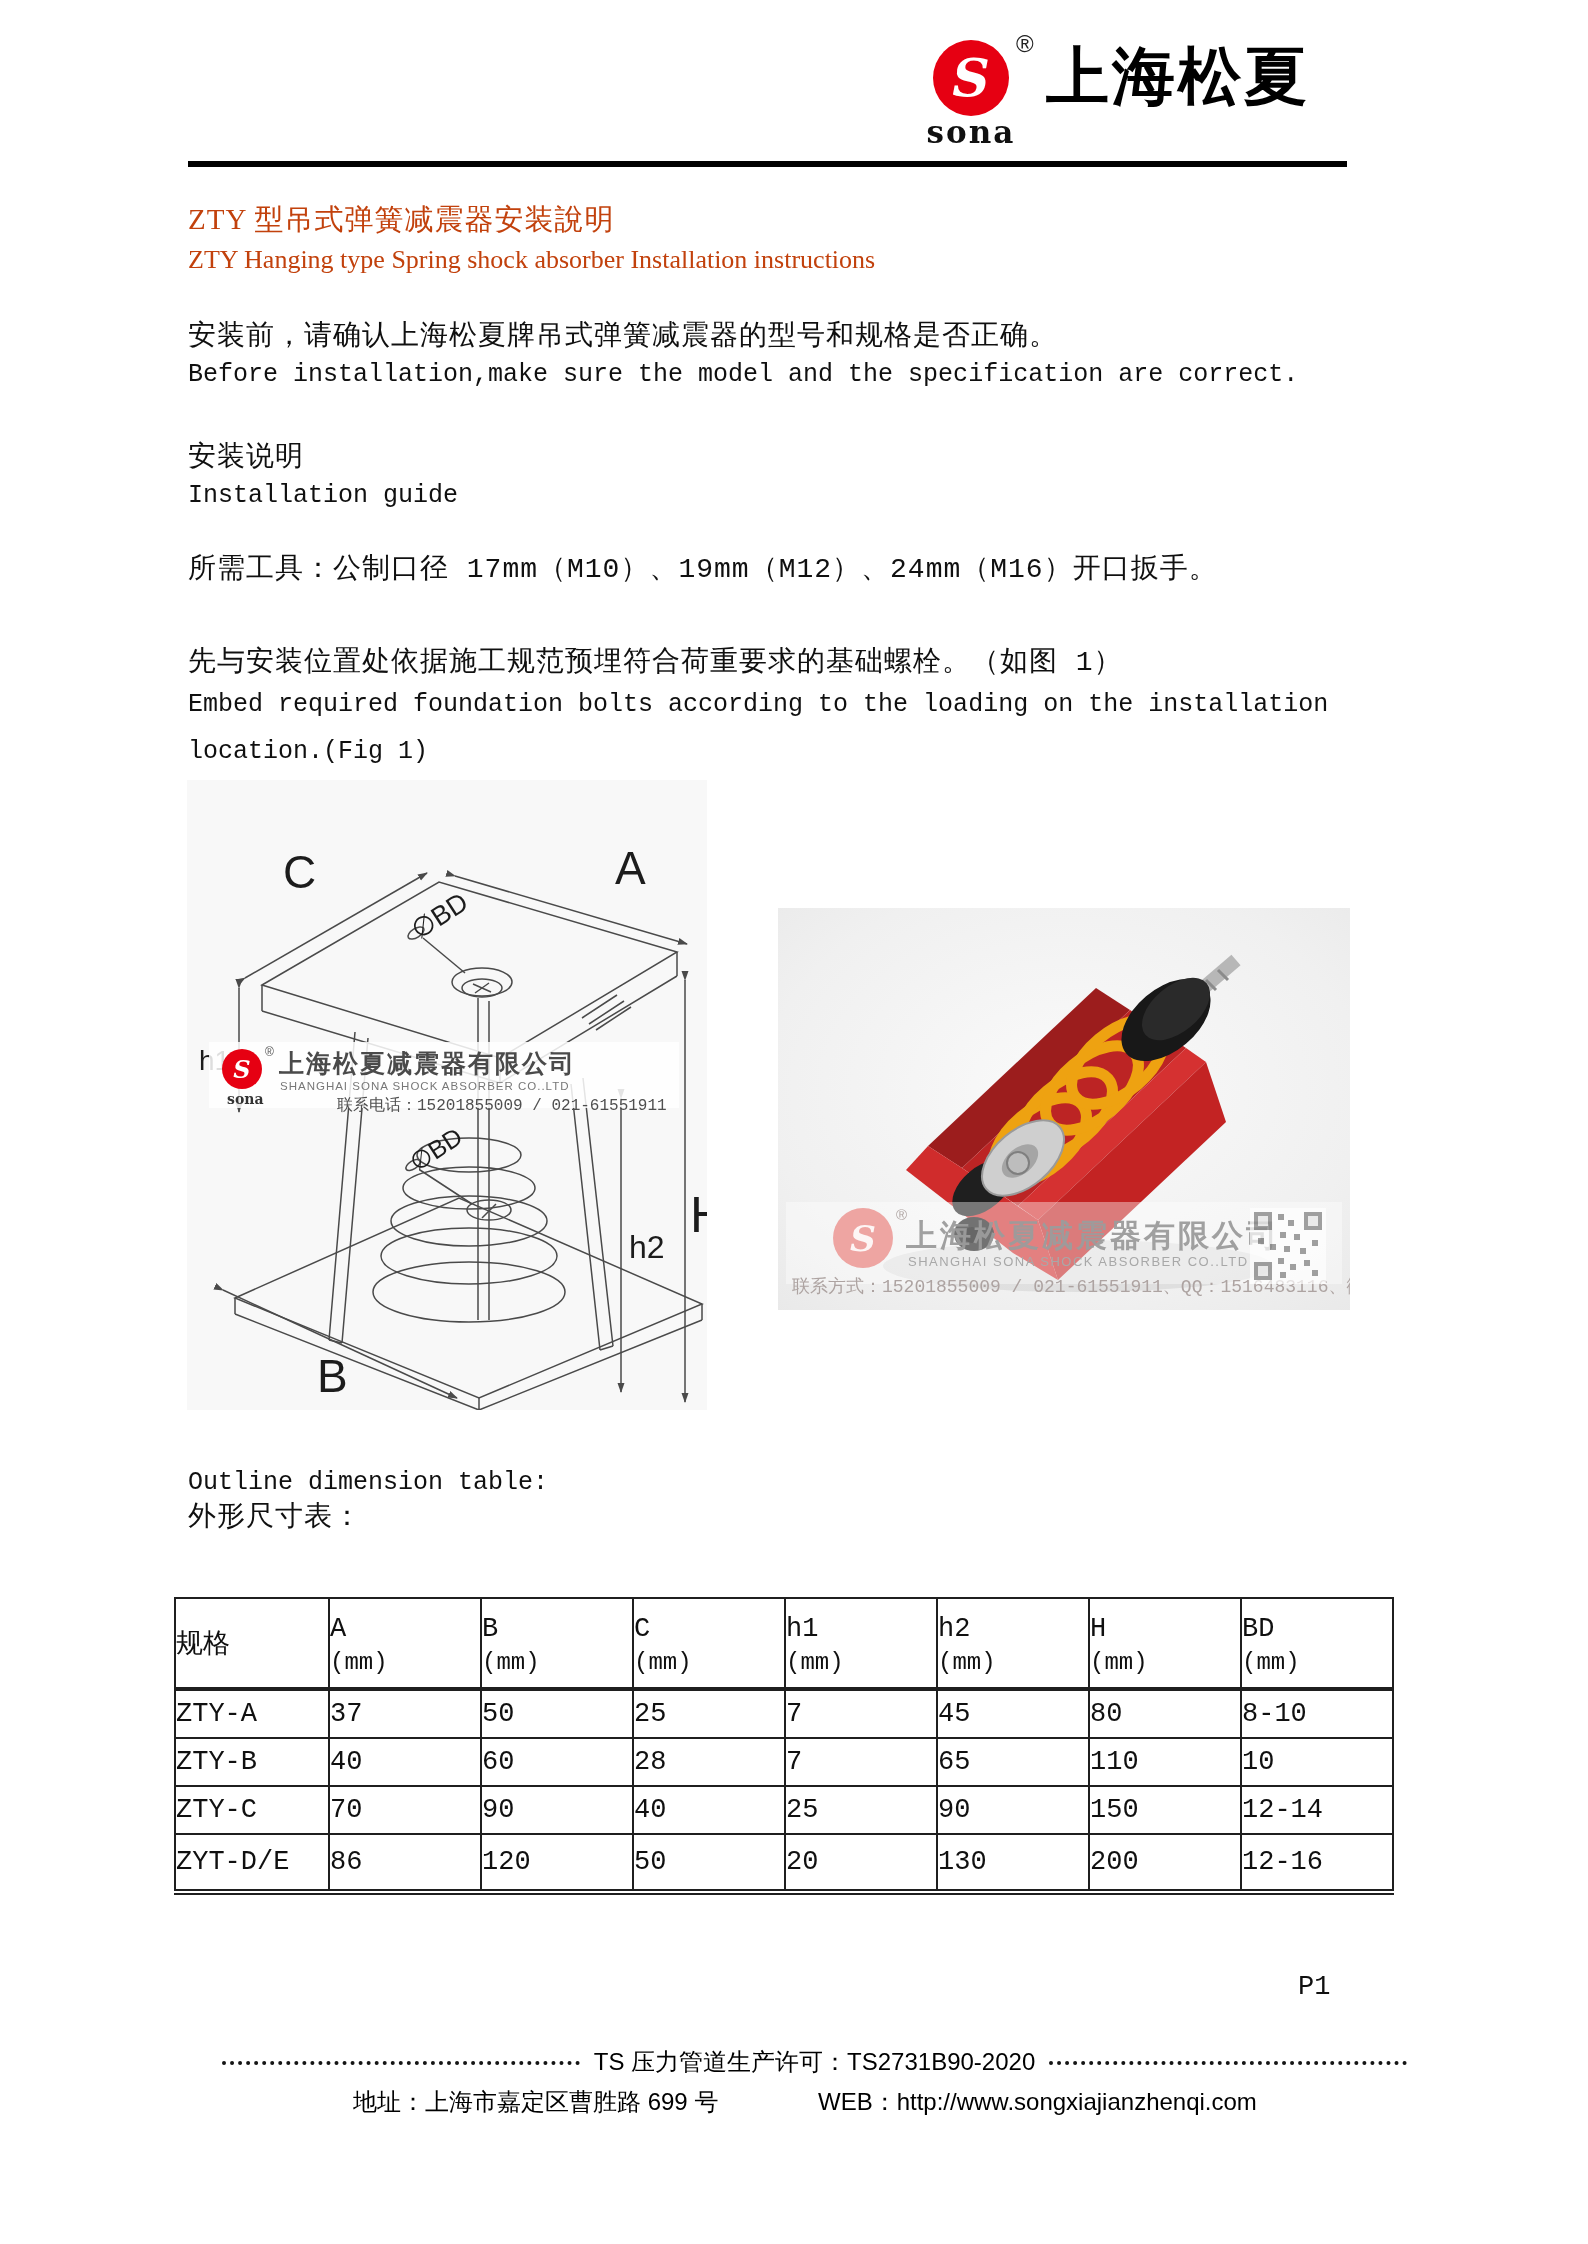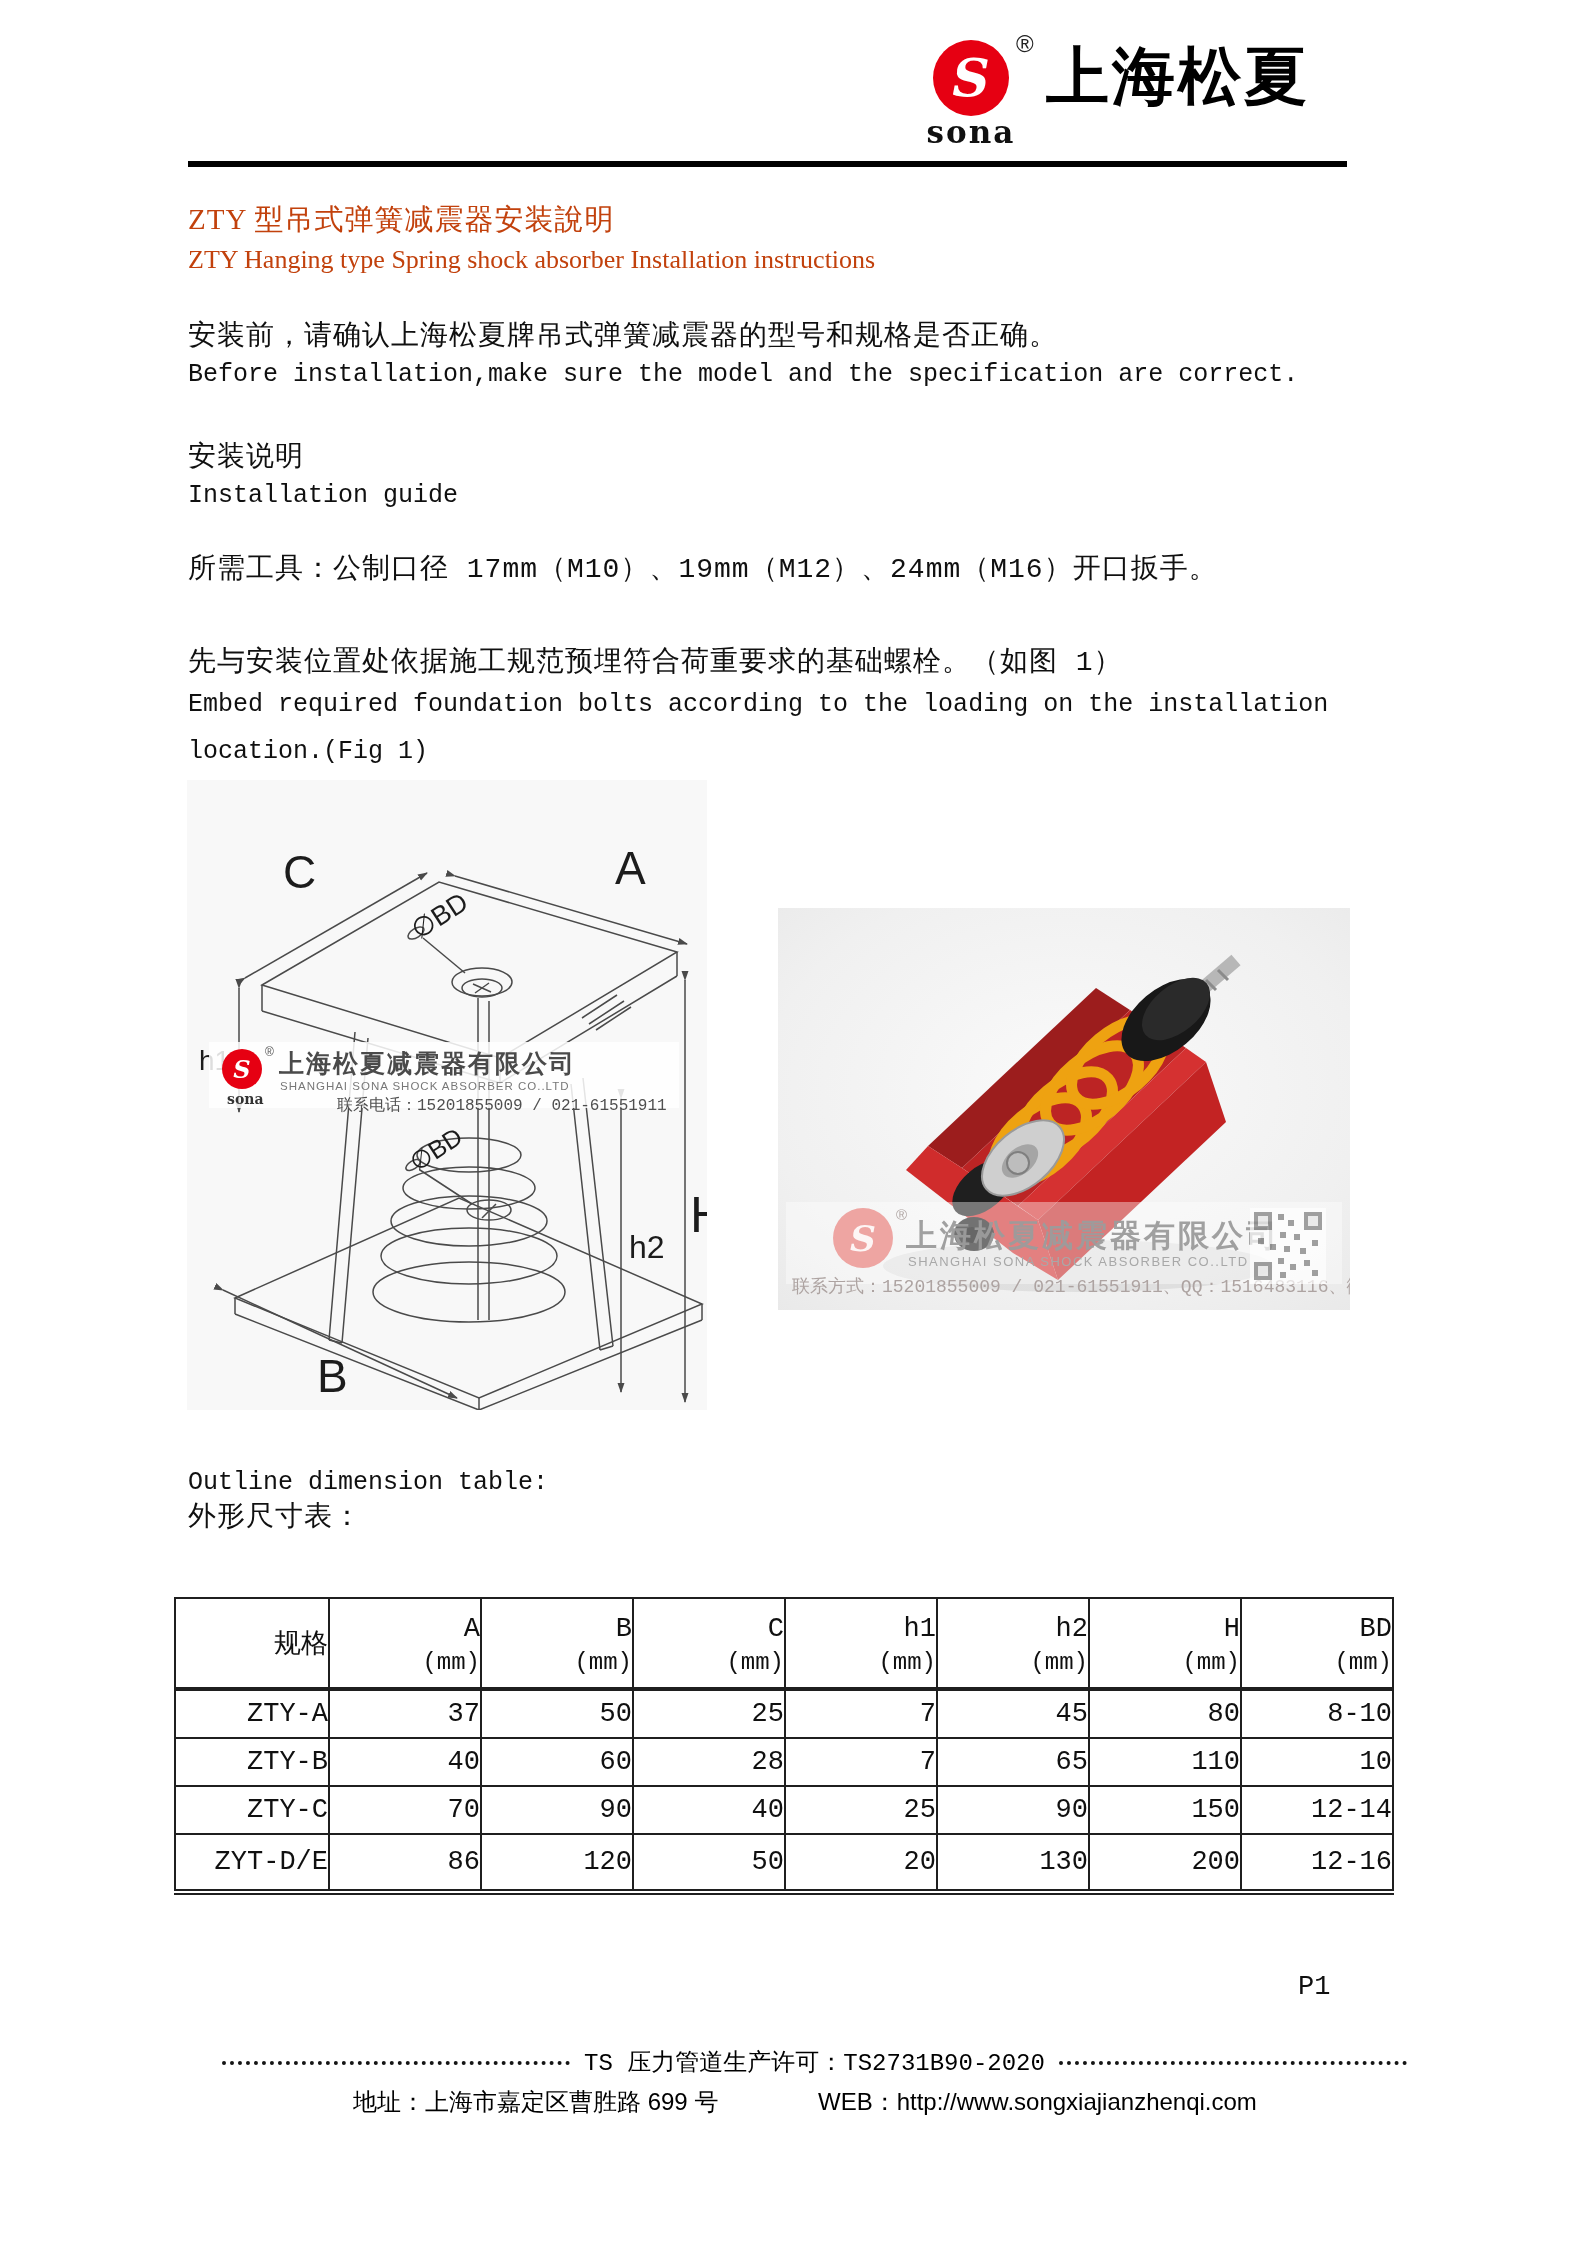--- a/index.html
+++ b/index.html
@@ -25,32 +25,32 @@
   .title-cn{font-size:29px;}
   .title-en{font-size:26px;}
 
   
   .fig{position:absolute;}
 
   
   .sec-cn{font-size:28px;}
   .sec-en{font-size:25px;}
   .dim-table{position:absolute;left:174px;top:1597px;width:1218px;border-collapse:collapse;table-layout:fixed;
-             text-align:right;font-size:27px;color:#101010;}
+             text-align:left;font-size:27px;color:#101010;}
   .dim-table th,.dim-table td{border:2px solid #1f1f1f;font-weight:normal;padding:0;}
   .dim-table thead th{height:88px;border-bottom:4px solid #1f1f1f;}
   .dim-table tbody td{height:46px;}
   .dim-table tbody tr.last td{height:54px;border-bottom:6px double #1f1f1f;}
   .cl{line-height:1.45;font-size:27px;}
   .cu{font-size:24px;}
 
   
   .pageno{position:absolute;left:1298px;top:1972px;font-size:27px;}
   .dotline{position:absolute;left:222px;top:2046px;width:1185px;display:flex;align-items:center;gap:14px;
-           font-family:Liberation Mono, monospace;font-size:24px;color:#000;white-space:nowrap;}
+           font-family:Liberation Sans, sans-serif;font-size:24px;color:#000;white-space:nowrap;}
   .dotline .fill{flex:1;height:0;border-top:4px dotted #141414;margin-top:2px;}
   .addr{position:absolute;top:2086px;font-family:"Liberation Sans",sans-serif;font-size:24px;color:#000;white-space:nowrap;}
 </style>
 </head>
 <body>
 
 <div id="page">
 
   <div class="logo-circle">
     <span class="logo-s">S</span>

